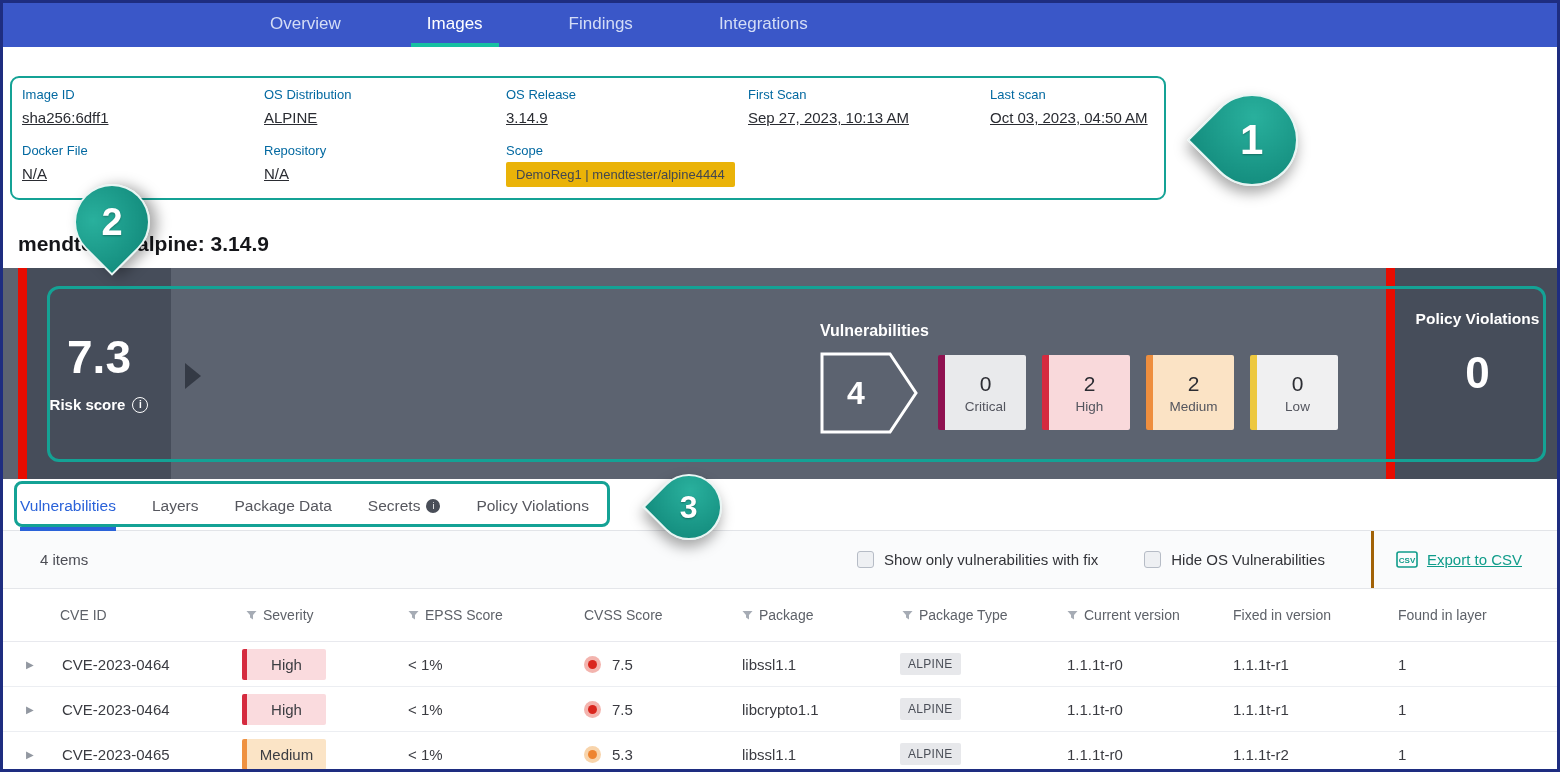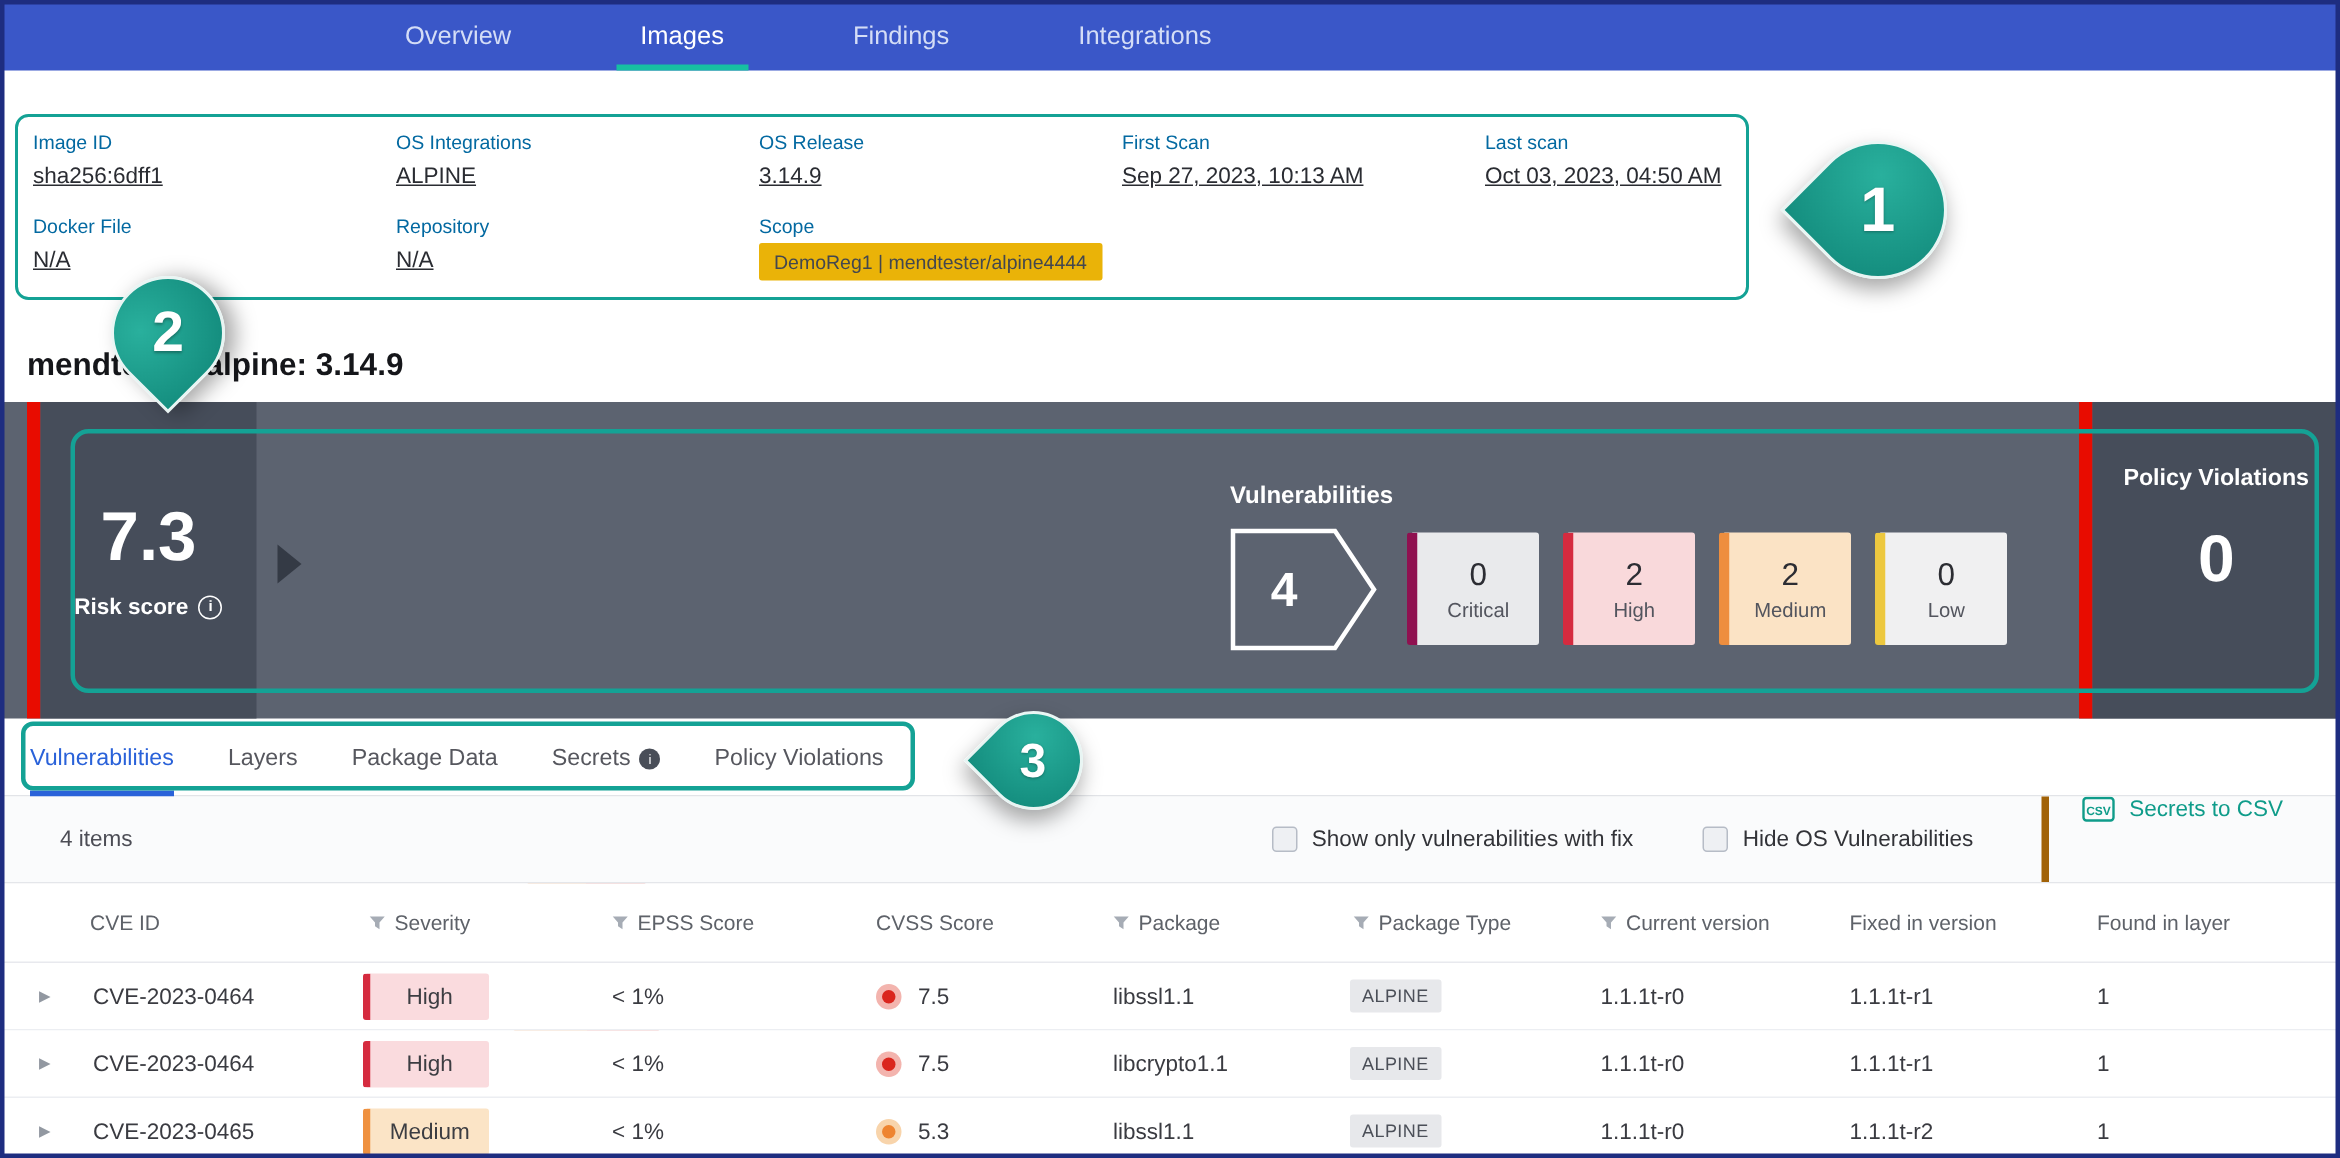--- a/index.html
+++ b/index.html
@@ -113,22 +113,22 @@
 
   
   .toolbar { position:absolute; left:0; top:531px; width:100%; height:58px; background:#fafbfc;
     border-bottom:1px solid #e4e6ea; display:flex; align-items:center; }
   .items-count { margin-left:40px; font-size:15px; color:#4c4d55; }
   .tb-spacer { flex:1; }
   .filter { display:flex; align-items:center; margin-right:46px; }
   .checkbox { width:17px; height:17px; border:1.5px solid #b6bcc6; background:#eef0f3;
     border-radius:3px; margin-right:10px; cursor:pointer; }
   .filter-label { font-size:15px; color:#323338; }
-  .export { display:flex; align-items:flex-start; gap:9px; align-self:stretch; padding:0 38px 0 22px;
-    border-left:5px solid #a16207; color:#0f9c8a; font-size:15px; cursor:pointer; }
+  .export { display:flex; align-items:center; gap:9px; align-self:stretch; padding:0 38px 0 22px;
+    border-left:3px solid #a16207; color:#0f9c8a; font-size:15px; cursor:pointer;text-decoration:underline; }
 
   
   .grid-cols { display:grid; grid-template-columns:56px 184px 162px 176px 158px 160px 165px 166px 165px 1fr;
     align-items:center; }
   .thead { position:absolute; left:0; top:589px; width:100%; height:53px; background:#fff;
     border-bottom:1px solid #e8e9ee; font-size:14px; color:#5e6269; }
   .hcell { display:flex; align-items:center; gap:6px; padding-left:6px; cursor:pointer; }
   .hcell.first { padding-left:4px; }
   .tbody { position:absolute; left:0; top:642px; width:100%; }
   .trow { height:45px; border-bottom:1px solid #eceef2; background:#fff; font-size:15px; color:#3a3b41; cursor:pointer; }
@@ -165,21 +165,21 @@
     </div>
 </div>
 
 <div class="meta">
   <div class="meta-grid">
     <div>
       <div class="meta-label">Image ID</div>
       <div class="meta-value">sha256:6dff1</div>
     </div>
     <div>
-      <div class="meta-label">OS Integrations</div>
+      <div class="meta-label">OS Distribution</div>
       <div class="meta-value">ALPINE</div>
     </div>
     <div>
       <div class="meta-label">OS Release</div>
       <div class="meta-value">3.14.9</div>
     </div>
     <div>
       <div class="meta-label">First Scan</div>
       <div class="meta-value">Sep 27, 2023, 10:13 AM</div>
     </div>
@@ -319,21 +319,21 @@
   </div>
   <div class="filter">
     <span class="checkbox"></span>
     <span class="filter-label">Hide OS Vulnerabilities</span>
   </div>
   <div class="export">
     <svg width="22" height="17" viewBox="0 0 22 17">
       <rect x="1" y="1" width="20" height="15" rx="2" fill="none" stroke="#0f9c8a" stroke-width="1.6"></rect>
       <text x="11" y="12" text-anchor="middle" font-size="8" font-weight="bold" fill="#0f9c8a">CSV</text>
     </svg>
-    <span>Secrets to CSV</span>
+    <span>Export to CSV</span>
   </div>
 </div>
 
 <div class="thead grid-cols">
   <div></div>
   <div class="hcell first">
     <span>CVE ID</span>
   </div>
   <div class="hcell">
     <svg width="11" height="11" viewBox="0 0 11 11">

